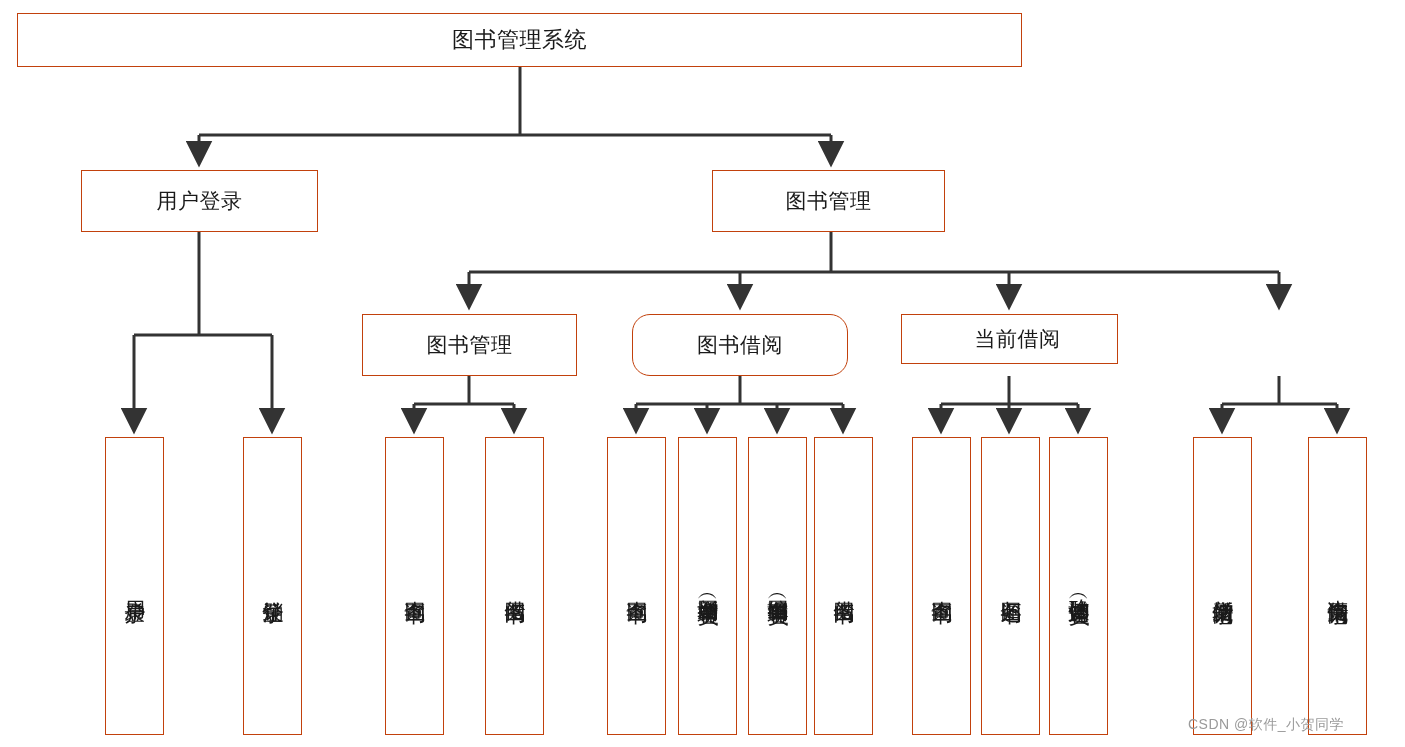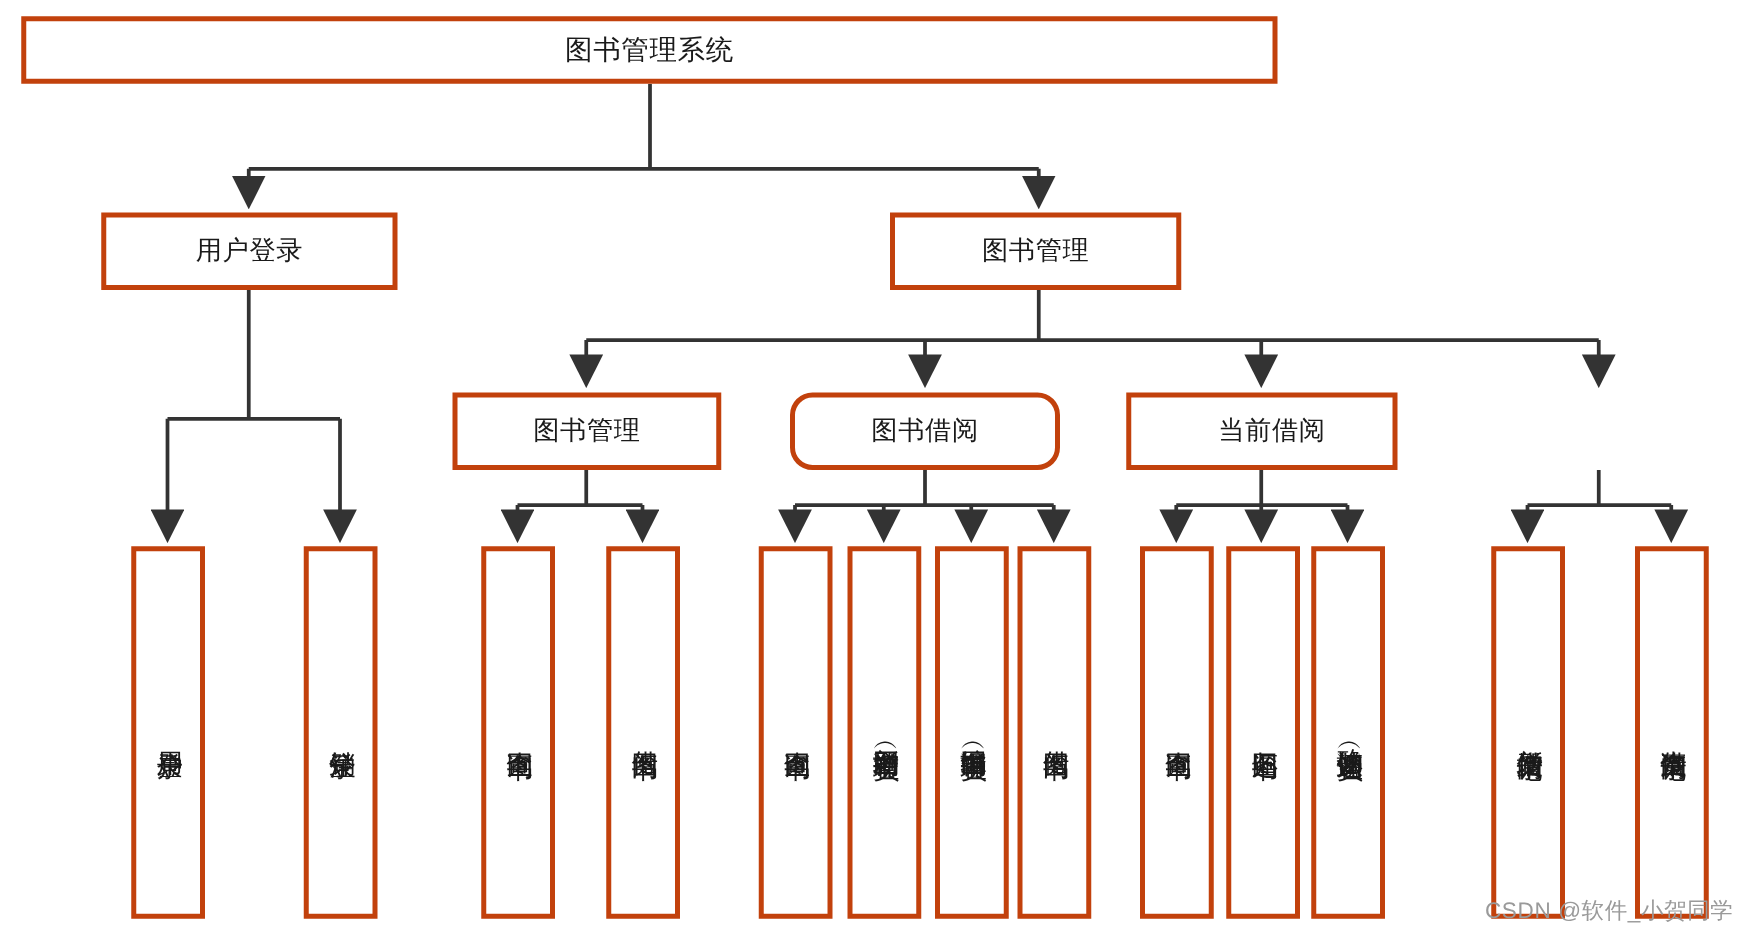--- a/index.html
+++ b/index.html
@@ -22,21 +22,21 @@
   svg.diagram-canvas {
     position: absolute;
     left: 0;
     top: 0;
     width: 1405px;
     height: 747px;
   }
   .node-box {
     position: absolute;
     box-sizing: border-box;
-    border: 4px solid #c2410c;
+    border: 1px solid #c2410c;
     background: #ffffff;
     display: flex;
     align-items: center;
     justify-content: center;
     overflow: hidden;
   }
   .node-label-h {
     font-size: 21px;
     line-height: 1.1;
     color: #1a1a1a;
@@ -52,21 +52,21 @@
     letter-spacing: 1px;
     white-space: nowrap;
   }
   .root-box .node-label-h {
     font-size: 22px;
   }
   .watermark {
     position: absolute;
     left: 1188px;
     top: 716px;
-    font-size: 18px;
+    font-size: 14px;
     color: #9a9a9a;
     white-space: nowrap;
     letter-spacing: 0.5px;
     pointer-events: none;
   }
 </style>
 </head>
 <body>
 
 <div id="diagram-root">
@@ -131,21 +131,21 @@
   <div class="node-box" style="left:712px; top:170px; width:233px; height:62px;">
     <span class="node-label-h">图书管理</span>
   </div>
 
   <div class="node-box" style="left:362px; top:314px; width:215px; height:62px;">
     <span class="node-label-h">图书管理</span>
   </div>
   <div class="node-box" style="left:632px; top:314px; width:216px; height:62px;border-radius:18px;">
     <span class="node-label-h">图书借阅</span>
   </div>
-  <div class="node-box" style="left:901px; top:314px; width:217px; height:62px;padding-left:16px;">
+  <div class="node-box" style="left:901px; top:314px; width:217px; height:50px;padding-left:16px;">
     <span class="node-label-h">当前借阅</span>
   </div>
 
   <div class="node-box" style="left:105px; top:437px; width:59px; height:298px;">
     <span class="node-label-v">用户登录</span>
   </div>
   <div class="node-box" style="left:243px; top:437px; width:59px; height:298px;">
     <span class="node-label-v">注销登录</span>
   </div>
 

